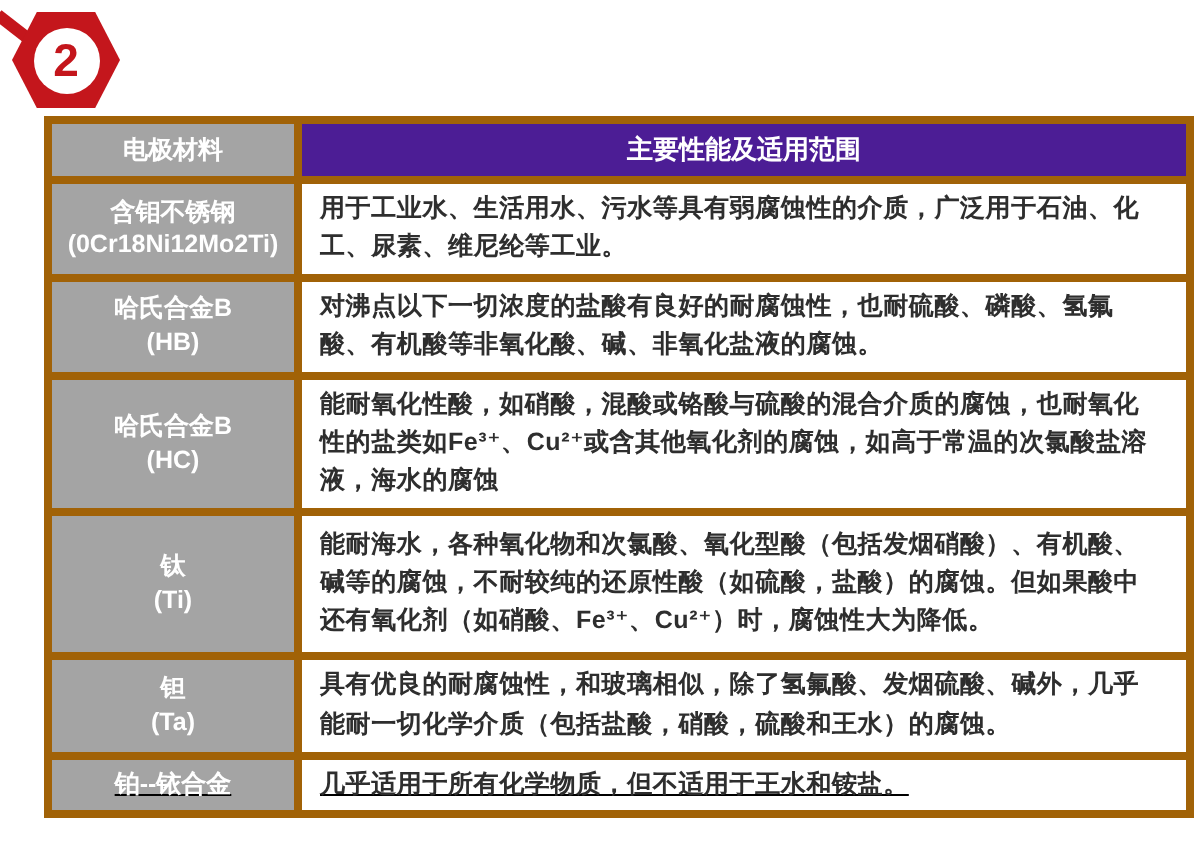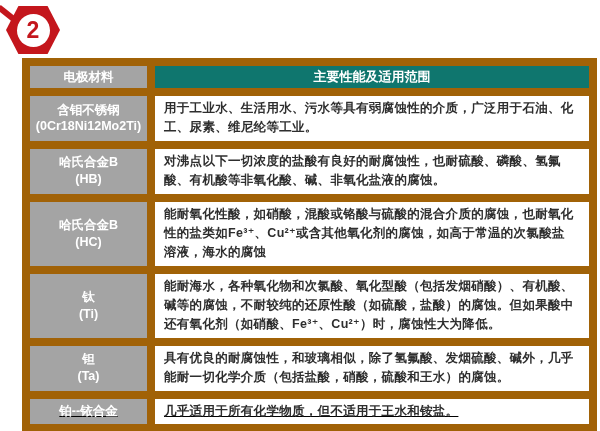--- a/index.html
+++ b/index.html
@@ -33,28 +33,28 @@
     padding-left:10px;
   }
 
   
   table.sel {
     position:absolute; left:22px; top:58px; width:575px;
     border-collapse:collapse; table-layout:fixed;
   }
   table.sel col.c1 { width:125px; }
   table.sel th, table.sel td {
-    border:8px solid #a16207;
+    border:4px solid #a16207;
   }
   th.mat, td.mat {
     background:#a4a4a4; color:#ffffff; font-weight:bold;
     text-align:center; vertical-align:middle; font-size:12.5px; line-height:1.35;
   }
   th.perf {
-    background:#0f766e; color:#ffffff; font-weight:bold;
+    background:#4c1d95; color:#ffffff; font-weight:bold;
     text-align:center; vertical-align:middle; font-size:13px;
   }
   td.desc {
     background:#ffffff; color:#2e2e2e; font-weight:600;
     font-size:12.5px; line-height:1.55; letter-spacing:0.3px;
     padding:3px 14px 3px 9px; vertical-align:middle; text-align:left;
   }
   tr.hrow  { height:30px; }
   tr.r0 { height:45px;margin-left:19px; }
   tr.r1 { height:44px; }

